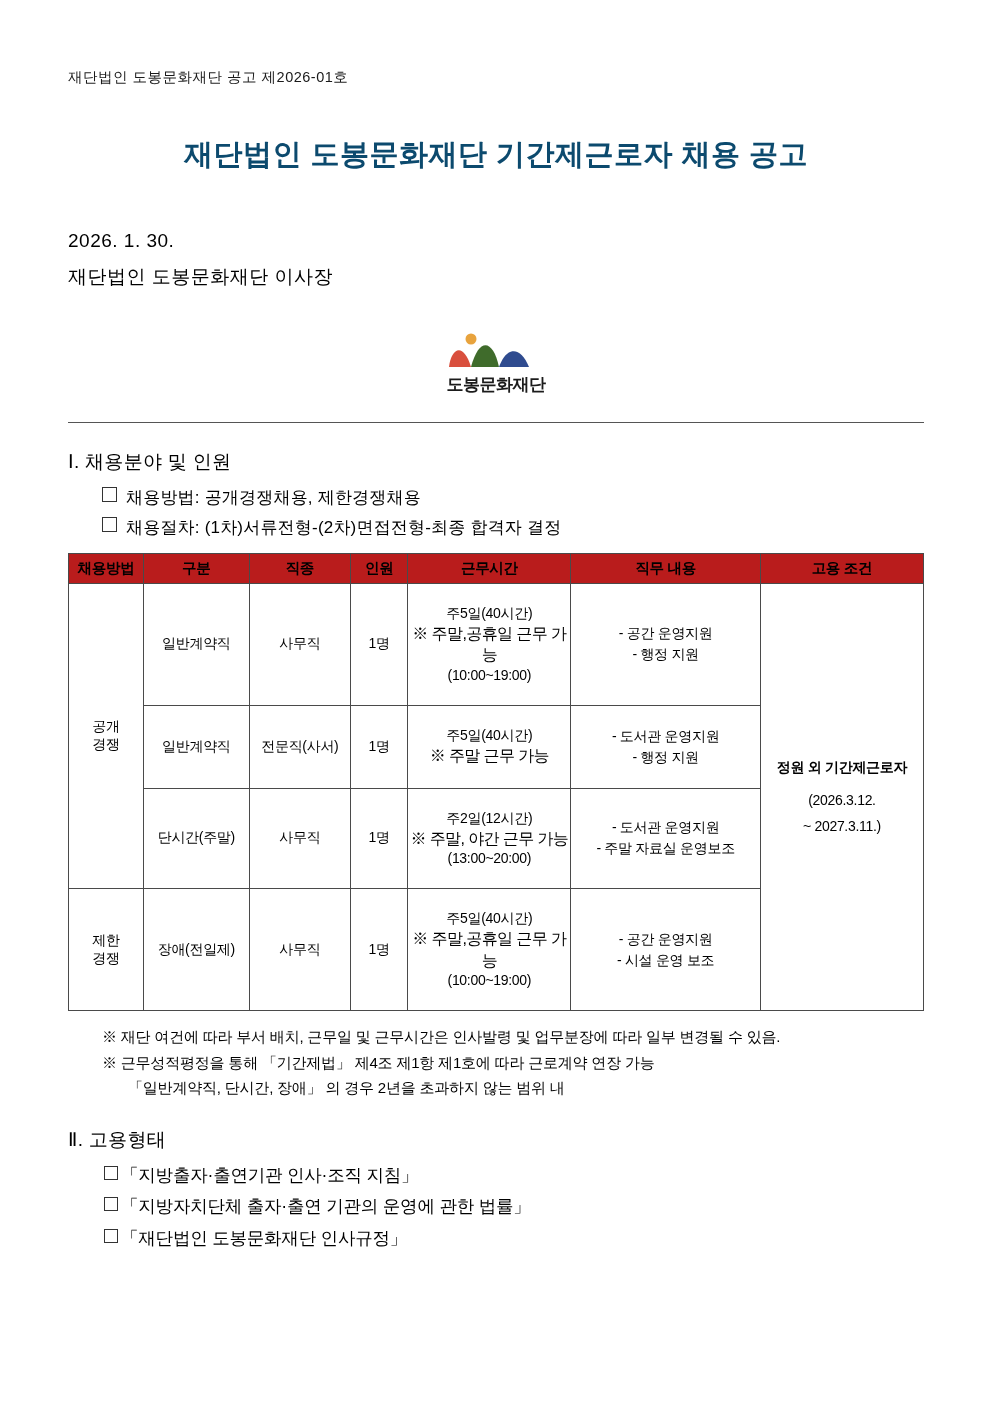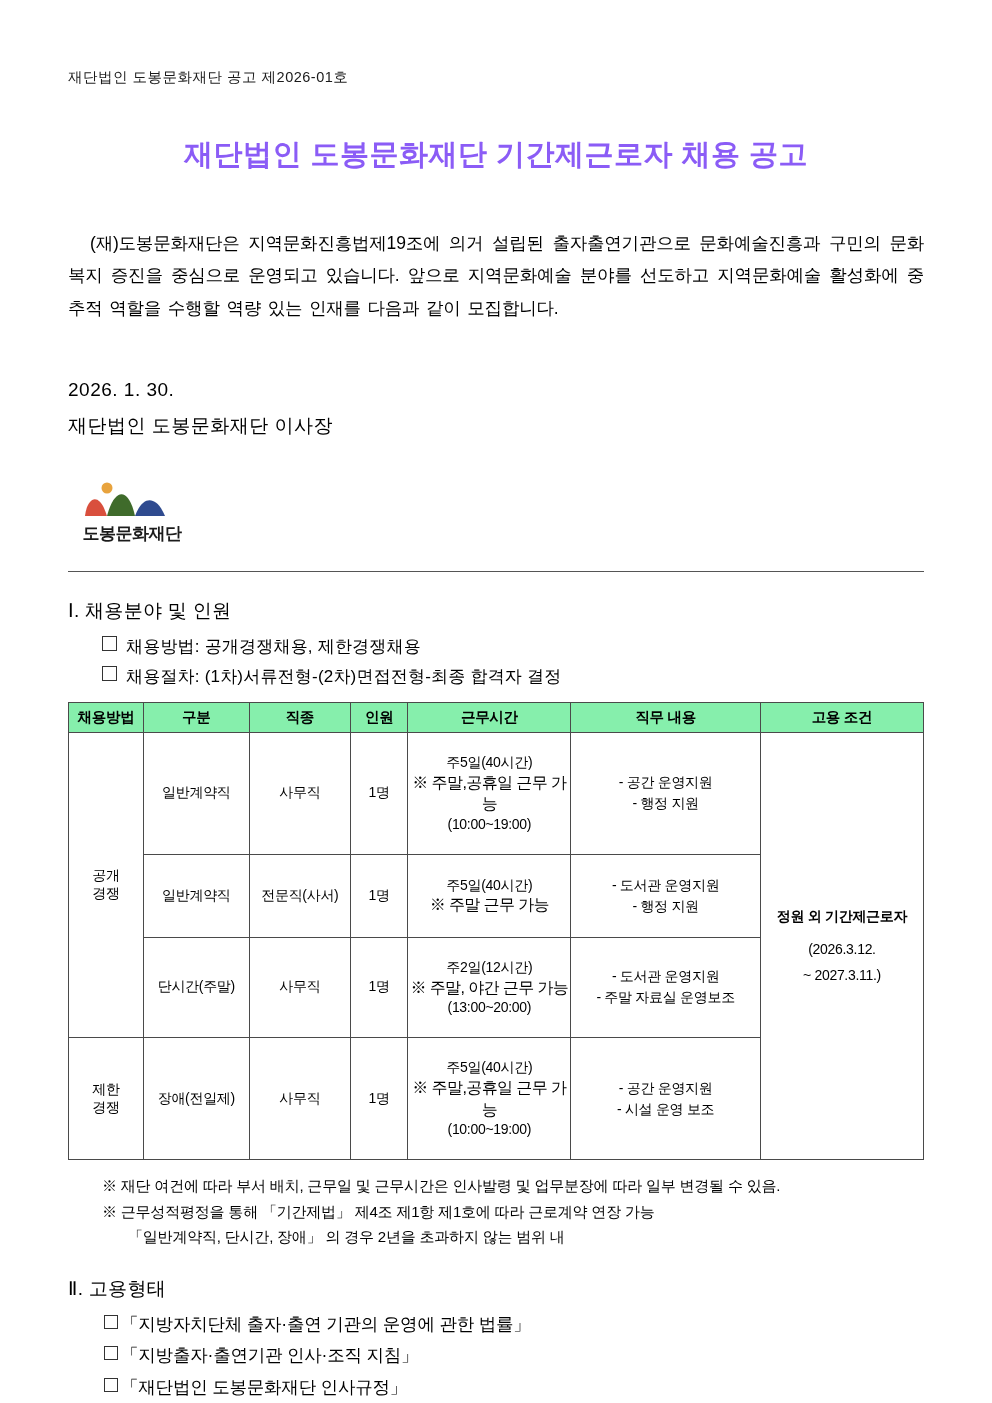--- a/index.html
+++ b/index.html
@@ -26,21 +26,21 @@
     font-size: 14.5px;
     letter-spacing: 0.5px;
     color: #1a1a1a;
   }
   .main-title {
     text-align: center;
     font-size: 29px;
     font-weight: bold;
     letter-spacing: 0.5px;
     margin-top: 48px;
-    color: #8b5cf6;
+    color: #0c4a6e;
   }
   .intro {
     margin-top: 52px;
     font-size: 17.5px;
     line-height: 1.85;
     text-align: justify;
     letter-spacing: -0.2px;
     word-spacing: 2px;
   }
   .intro .indent { display: inline-block; width: 22px; }
@@ -48,21 +48,21 @@
     margin-top: 48px;
     text-align: left;
     font-size: 19px;
     line-height: 1.9;
     letter-spacing: 0.5px;
     padding-right: 12px;
   }
   .logo-wrap {
     margin-top: 34px;
     display: flex;
-    justify-content: flex-start;
+    justify-content: center;
     align-items: center;
   }
   .logo {
     width: 128px;
     text-align: center;
   }
   .logo-text {
     font-size: 17px;
     font-weight: bold;
     letter-spacing: -0.5px;
@@ -105,21 +105,21 @@
   table.recruit th, table.recruit td {
     border: 1.1px solid #4a4a4a;
     text-align: center;
     vertical-align: middle;
     padding: 20px 2px;
     font-size: 14px;
     letter-spacing: -0.3px;
   }
   table.recruit th {
     font-weight: bold;
-    background: #86efac;
+    background: #b91c1c;
     font-size: 14.5px;
     padding: 5px 2px;
   }
   .cell-mult {
     line-height: 1.35;
   }
   .cell-mult .small {
     font-size: 16px;
     letter-spacing: -0.6px;
   }
@@ -172,21 +172,20 @@
 </style>
 </head>
 <body>
 
 <div class="page">
 
   <div class="doc-number">재단법인 도봉문화재단 공고 제2026-01호</div>
 
   <div class="main-title">재단법인 도봉문화재단 기간제근로자 채용 공고</div>
 
-  <div class="intro"><span class="indent"></span><span>(재)도봉문화재단은 지역문화진흥법제19조에 의거 설립된 출자출연기관으로 문화예술진흥과 구민의 문화복지 증진을 중심으로 운영되고 있습니다. 앞으로 지역문화예술 분야를 선도하고 지역문화예술 활성화에 중추적 역할을 수행할 역량 있는 인재를 다음과 같이 모집합니다.</span></div>
 
   <div class="sign-block">
     <div>2026. 1. 30.</div>
     <div>재단법인 도봉문화재단 이사장</div>
   </div>
 
   <div class="logo-wrap">
     <div class="logo">
       <svg width="110" height="42" viewBox="0 0 110 42">
         <path d="M8 38 C10 20, 22 12, 30 38 Z" fill="#d94f3d"></path>
@@ -291,18 +290,18 @@
 
   <div class="notes">
     <div>※ 재단 여건에 따라 부서 배치, 근무일 및 근무시간은 인사발령 및 업무분장에 따라 일부 변경될 수 있음.</div>
     <div>※ 근무성적평정을 통해 「기간제법」 제4조 제1항 제1호에 따라 근로계약 연장 가능</div>
     <div class="sub">「일반계약직, 단시간, 장애」 의 경우 2년을 초과하지 않는 범위 내</div>
   </div>
 
   <div class="section-title">Ⅱ. 고용형태</div>
 
   <div class="law-list">
+    <div class="law-item"><span class="box"></span><span>「지방출자·출연기관 인사·조직 지침」</span></div>
     <div class="law-item"><span class="box"></span><span>「지방자치단체 출자·출연 기관의 운영에 관한 법률」</span></div>
-    <div class="law-item"><span class="box"></span><span>「지방출자·출연기관 인사·조직 지침」</span></div>
     <div class="law-item"><span class="box"></span><span>「재단법인 도봉문화재단 인사규정」</span></div>
   </div>
 
 </div>
 
 </body></html>

